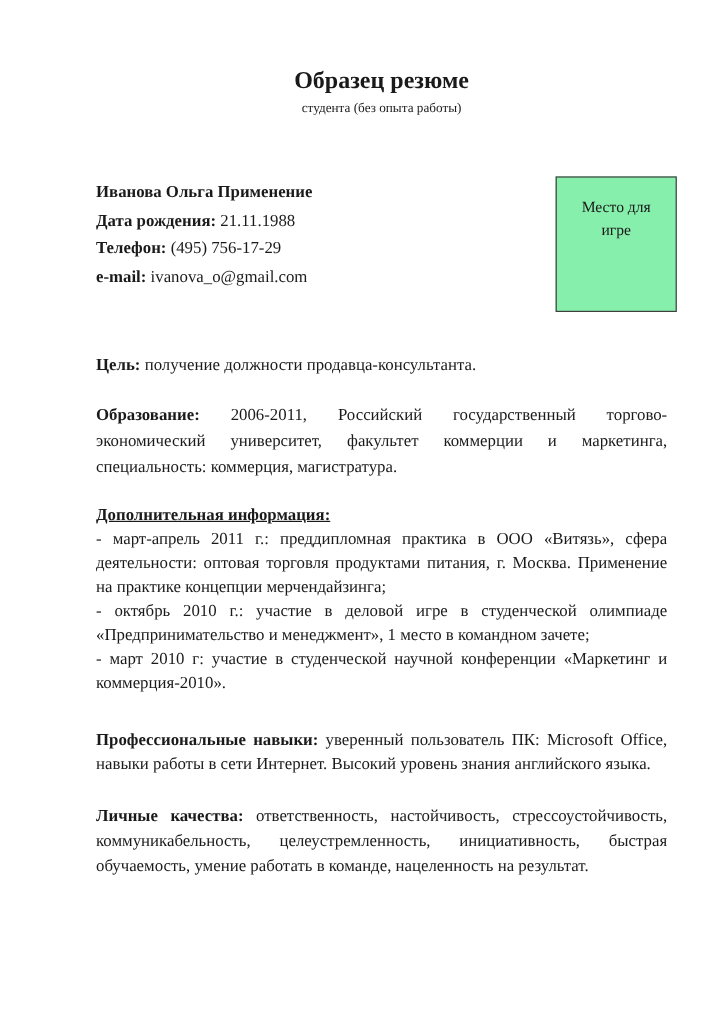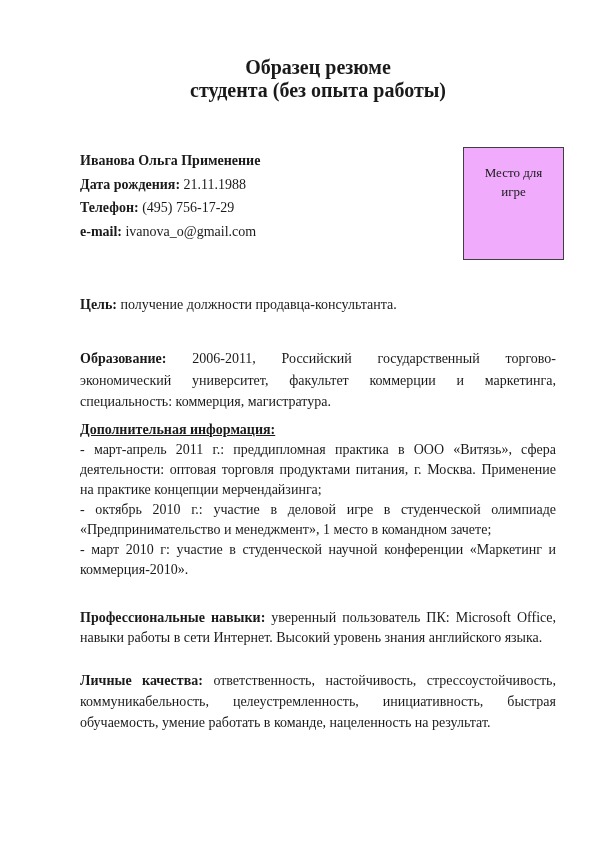--- a/index.html
+++ b/index.html
@@ -11,43 +11,43 @@
     color:#1a1a1a;
     font-family:"Liberation Serif", serif;
     font-size:14px;
     overflow:hidden;
   }
   .title-block {
     position:absolute; left:80px; top:55px; width:476px;
     text-align:center; font-weight:bold;
   }
   .doc-title   { font-size:20px; line-height:24px; font-weight:bold; }
-  .doc-subtitle{ font-size:20px; line-height:22px; font-weight:bold; }
+  .doc-subtitle{ font-size:11px; line-height:22px; font-weight:normal; }
 
   .personal {
     position:absolute; left:80px; top:149px; width:370px;
     line-height:23.5px;
   }
   .personal .line { white-space:nowrap; }
   .b { font-weight:bold; }
 
   .photo-box {
     position:absolute; left:463px; top:147px;
     width:101px; height:113px;
-    background:#f0abfc;
+    background:#86efac;
     border:1px solid #3f3f3f;
     text-align:center;
     padding-top:15px;
     font-size:13px; line-height:19px;
     color:#1a1a1a;
   }
 
   .section { position:absolute; left:80px; width:476px; }
   .sec-goal      { top:294px; line-height:21.5px; }
-  .sec-education { top:348px; line-height:21.5px; text-align:justify; }
+  .sec-education { top:336px; line-height:21.5px; text-align:justify; }
   .sec-additional{ top:420px; line-height:20px;font-family:Liberation Serif, serif; }
   .sec-skills    { top:608px; line-height:20px; text-align:justify; }
   .sec-qualities { top:670px; line-height:21px; text-align:justify; }
 
   .sec-additional .heading { font-weight:bold; text-decoration:underline; }
   .sec-additional .item { text-align:justify; }
 </style>
 </head>
 <body>
 

